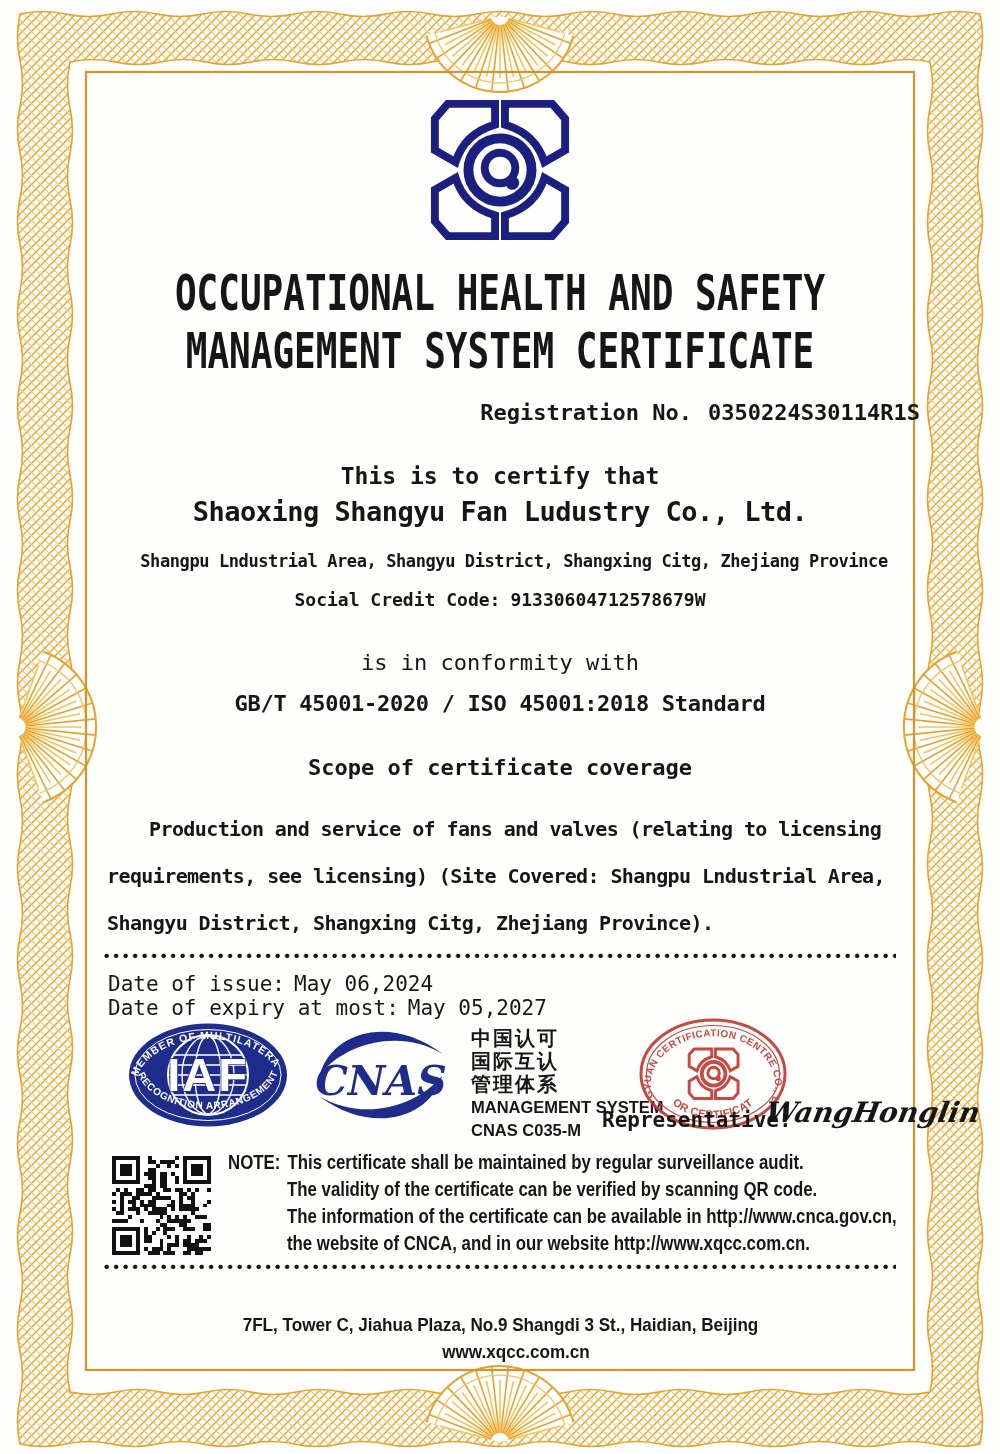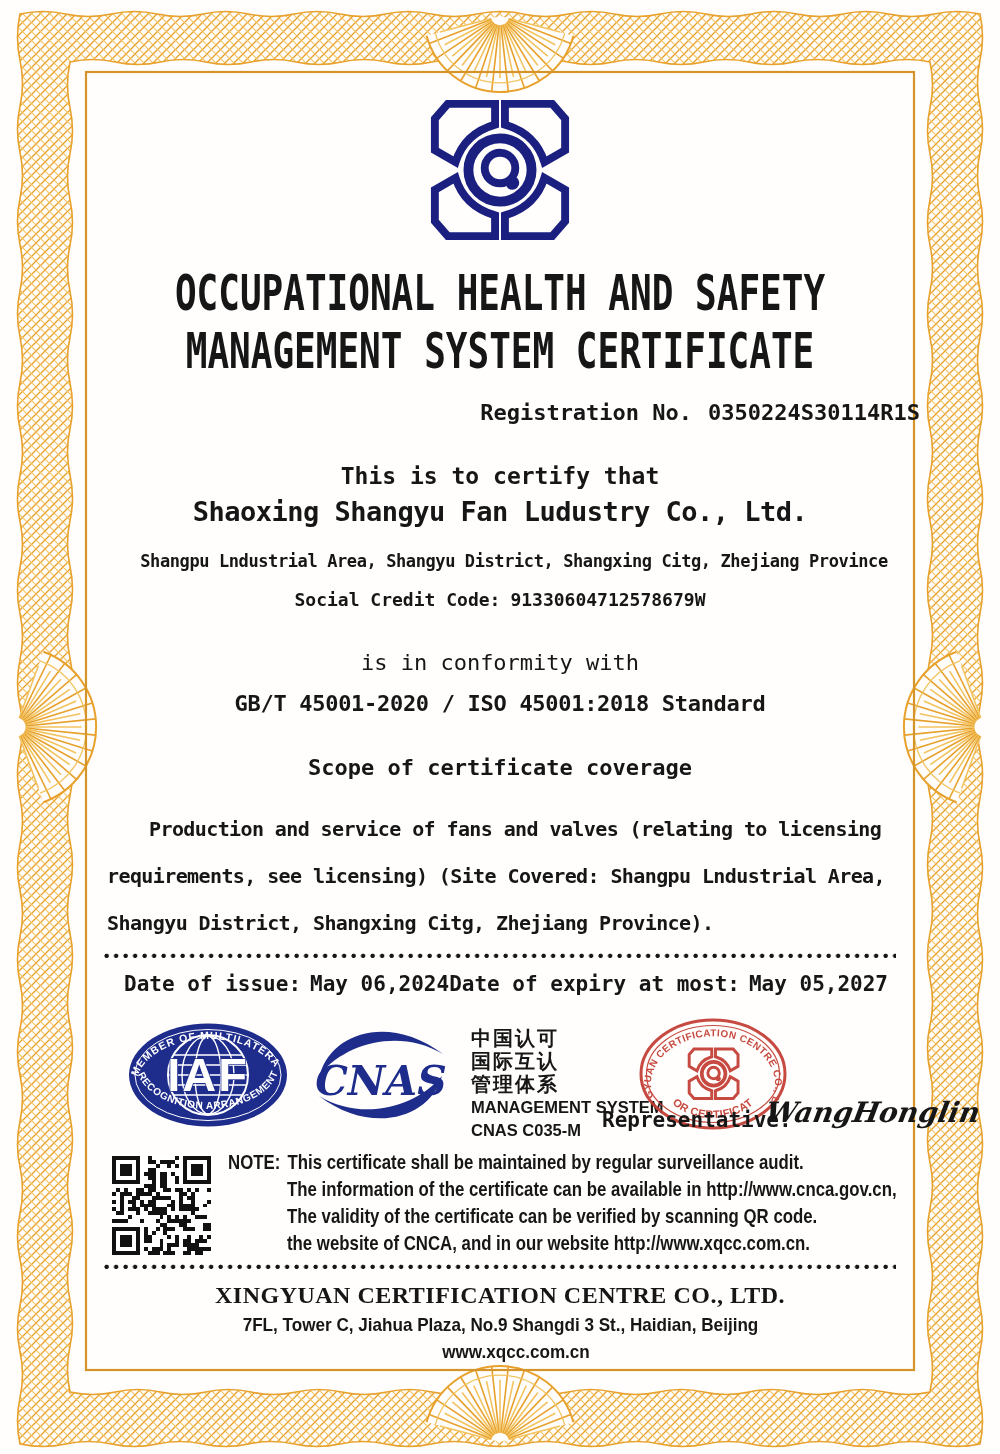--- a/index.html
+++ b/index.html
@@ -19,22 +19,22 @@
   .credit .val{margin-left:10px;}
   .conform{top:650px;font-size:22px;font-weight:normal;}
   .standard{top:691px;font-size:22px;font-weight:bold;letter-spacing:-0.3px;}
   .scopehead{top:755px;font-size:22px;font-weight:bold;}
   .scope{top:806px;left:107px;width:790px;font-size:20px;font-weight:bold;letter-spacing:-0.6px;}
   .scope .sline{height:47px;line-height:47px;white-space:nowrap;}
   .scope .sline:first-child{padding-left:42px;}
   .dotline{left:104px;right:104px;height:6px;
     background-image:radial-gradient(circle at 2.6px 2.8px,#161616 1.9px,transparent 2.5px);
     background-size:9.5px 6px;background-repeat:repeat-x;}
-  .dates{top:972px;left:108px;right:112px;display:flex;justify-content:flex-end;
-         font-size:21px;font-weight:bold;white-space:nowrap;}
+  .dates{top:972px;left:108px;right:112px;display:flex;justify-content:space-between;
+         font-size:21px;font-weight:normal;white-space:nowrap;flex-direction:column;}
   .dates .val{margin-left:9px;}
   .accr{left:471px;top:1027px;line-height:23px;font-weight:bold;}
   .accr .cjk{font-size:20px;font-family:"DejaVu Sans",sans-serif;letter-spacing:2px;}
   .accr .lat{font-size:16.5px;font-family:"Liberation Sans",sans-serif;letter-spacing:0;}
   .rep{left:602px;top:1108px;font-size:21px;font-weight:bold;z-index:6;white-space:nowrap;}
   .sig{left:766px;top:1096px;font-size:28px;font-weight:bold;font-style:italic;
        font-family:"DejaVu Serif",serif;transform:skewX(-10deg);z-index:6;white-space:nowrap;}
   .note{left:228px;top:1148px;width:672px;font-family:"Liberation Sans",sans-serif;
         font-size:21px;font-weight:600;}
   .note .nline{height:27px;line-height:27px;white-space:nowrap;}
@@ -495,33 +495,32 @@
       <rect x="0" y="18" width="7" height="7" fill="#111"></rect>
       <rect x="1" y="19" width="5" height="5" fill="#fff"></rect>
       <rect x="2" y="20" width="3" height="3" fill="#111"></rect>
     </svg>
 
   <div class="abs note">
     <div class="nline">
       <span class="nin"><span class="nlabel">NOTE:</span><span>This certificate shall be maintained by regular surveillance audit.</span></span>
     </div>
     <div class="nline indent">
-      <span class="nin">The information of the certificate can be available in http://www.cnca.gov.cn,</span>
+      <span class="nin">The validity of the certificate can be verified by scanning QR code.</span>
     </div>
     <div class="nline indent">
-      <span class="nin">The validity of the certificate can be verified by scanning QR code.</span>
+      <span class="nin">The information of the certificate can be available in http://www.cnca.gov.cn,</span>
     </div>
     <div class="nline indent">
       <span class="nin">the website of CNCA, and in our website http://www.xqcc.com.cn.</span>
     </div>
   </div>
 
   <div class="abs dotline" style="top:1264px;"></div>
 
-  <div class="abs ctr fco">XINGYUAN CERTIFICATION CENTRE CO., LTD.</div>
   <div class="abs ctr fad">
     <span class="nin">7FL, Tower C, Jiahua Plaza, No.9 Shangdi 3 St., Haidian, Beijing</span>
   </div>
   <div class="abs ctr fwb">
     <span class="nin">www.xqcc.com.cn</span>
   </div>
 
 </div>
 
 </body></html>

